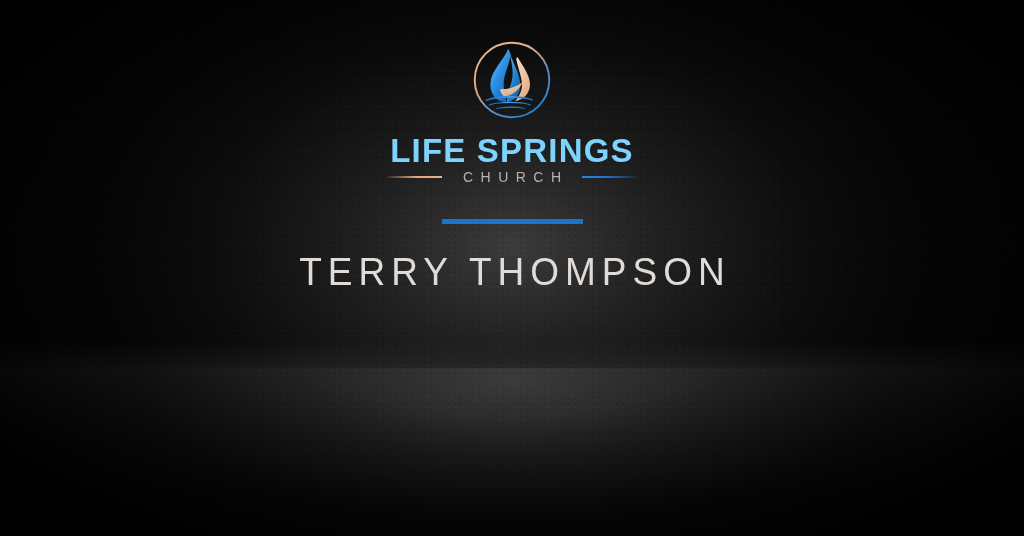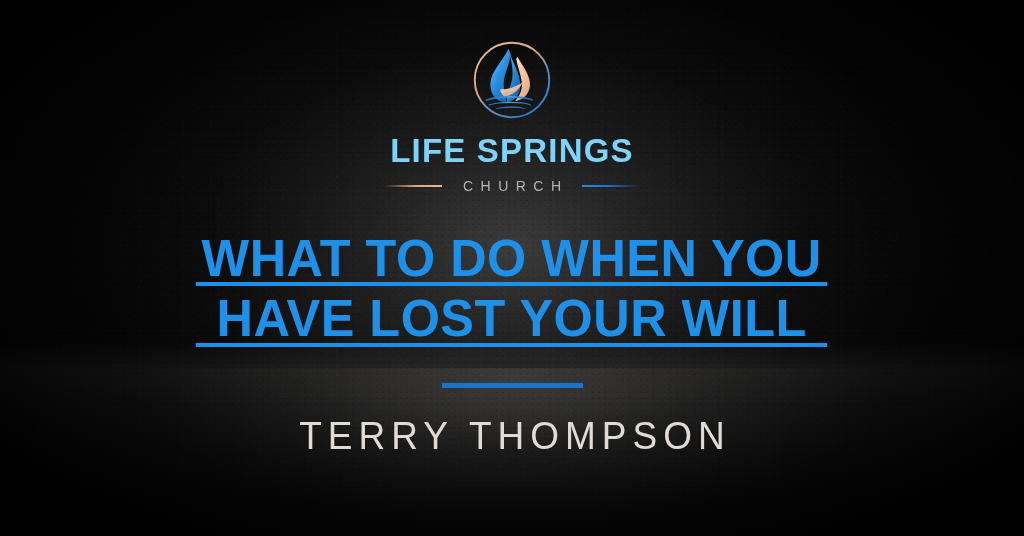--- a/index.html
+++ b/index.html
@@ -137,21 +137,21 @@
     font-size: 33px;
     font-weight: bold;
     letter-spacing: 1.2px;
     color: #7dd3fc;
     line-height: 1;
     white-space: nowrap;
   }
 
   
   .subrow {
-    margin-top: 11px;
+    margin-top: 2px;
     display: flex;
     align-items: center;
     gap: 13px;
   }
   .subrule {
     width: 56px;
     height: 2px;
   }
   .subrule.left {
     background: linear-gradient(to right, rgba(226,170,136,0.05), #e0a87f 55%, #e6b392);
@@ -286,23 +286,19 @@
     </svg>
 
     <div class="wordmark">LIFE SPRINGS</div>
 
     <div class="subrow">
       <span class="subrule left"></span>
       <span class="subword">CHURCH</span>
       <span class="subrule right"></span>
     </div>
 
-    <div class="title-block">
-      <span class="title-line">WHAT TO DO WHEN YOU</span>
-      <span class="title-line">HAVE LOST YOUR WILL</span>
-    </div>
 
     <div class="divider"></div>
 
     <div class="speaker">TERRY THOMPSON</div>
 
   </div>
 </div>
 
 </body></html>

